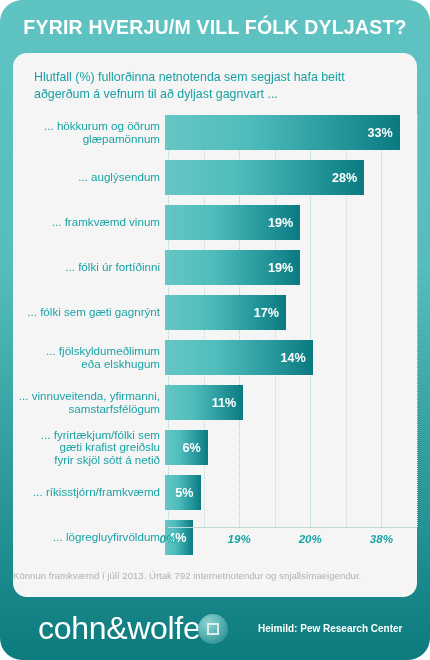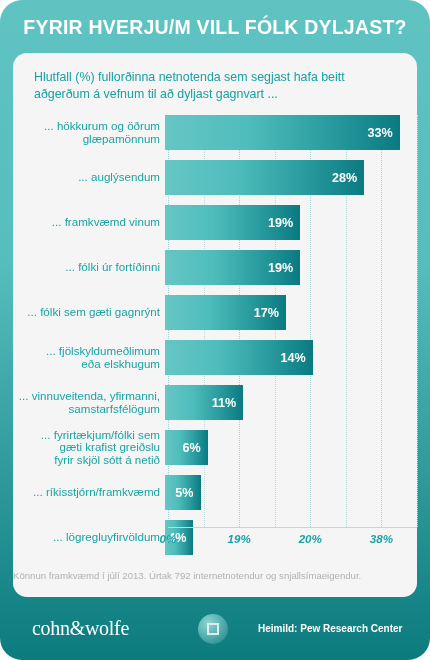--- a/index.html
+++ b/index.html
@@ -191,24 +191,24 @@
     position: absolute;
     left: 0;
     top: 597px;
     width: 430px;
     height: 63px;
     display: flex;
     align-items: center;
   }
   .logo {
     position: absolute;
-    left: 32px;
+    left: 38px;
     color: #ffffff;
-    font-family: Liberation Serif, serif;
-    font-size: 20px;
+    font-family: Liberation Sans, sans-serif;
+    font-size: 32px;
     letter-spacing: -0.3px;
     white-space: nowrap;
   }
   .badge-icon {
     position: absolute;
     left: 198px;
     width: 30px;
     height: 30px;
     border-radius: 50%;
     background: radial-gradient(circle at 34% 30%, #8FD3D2 0%, #5DB4B5 42%, #1B7F84 100%);

